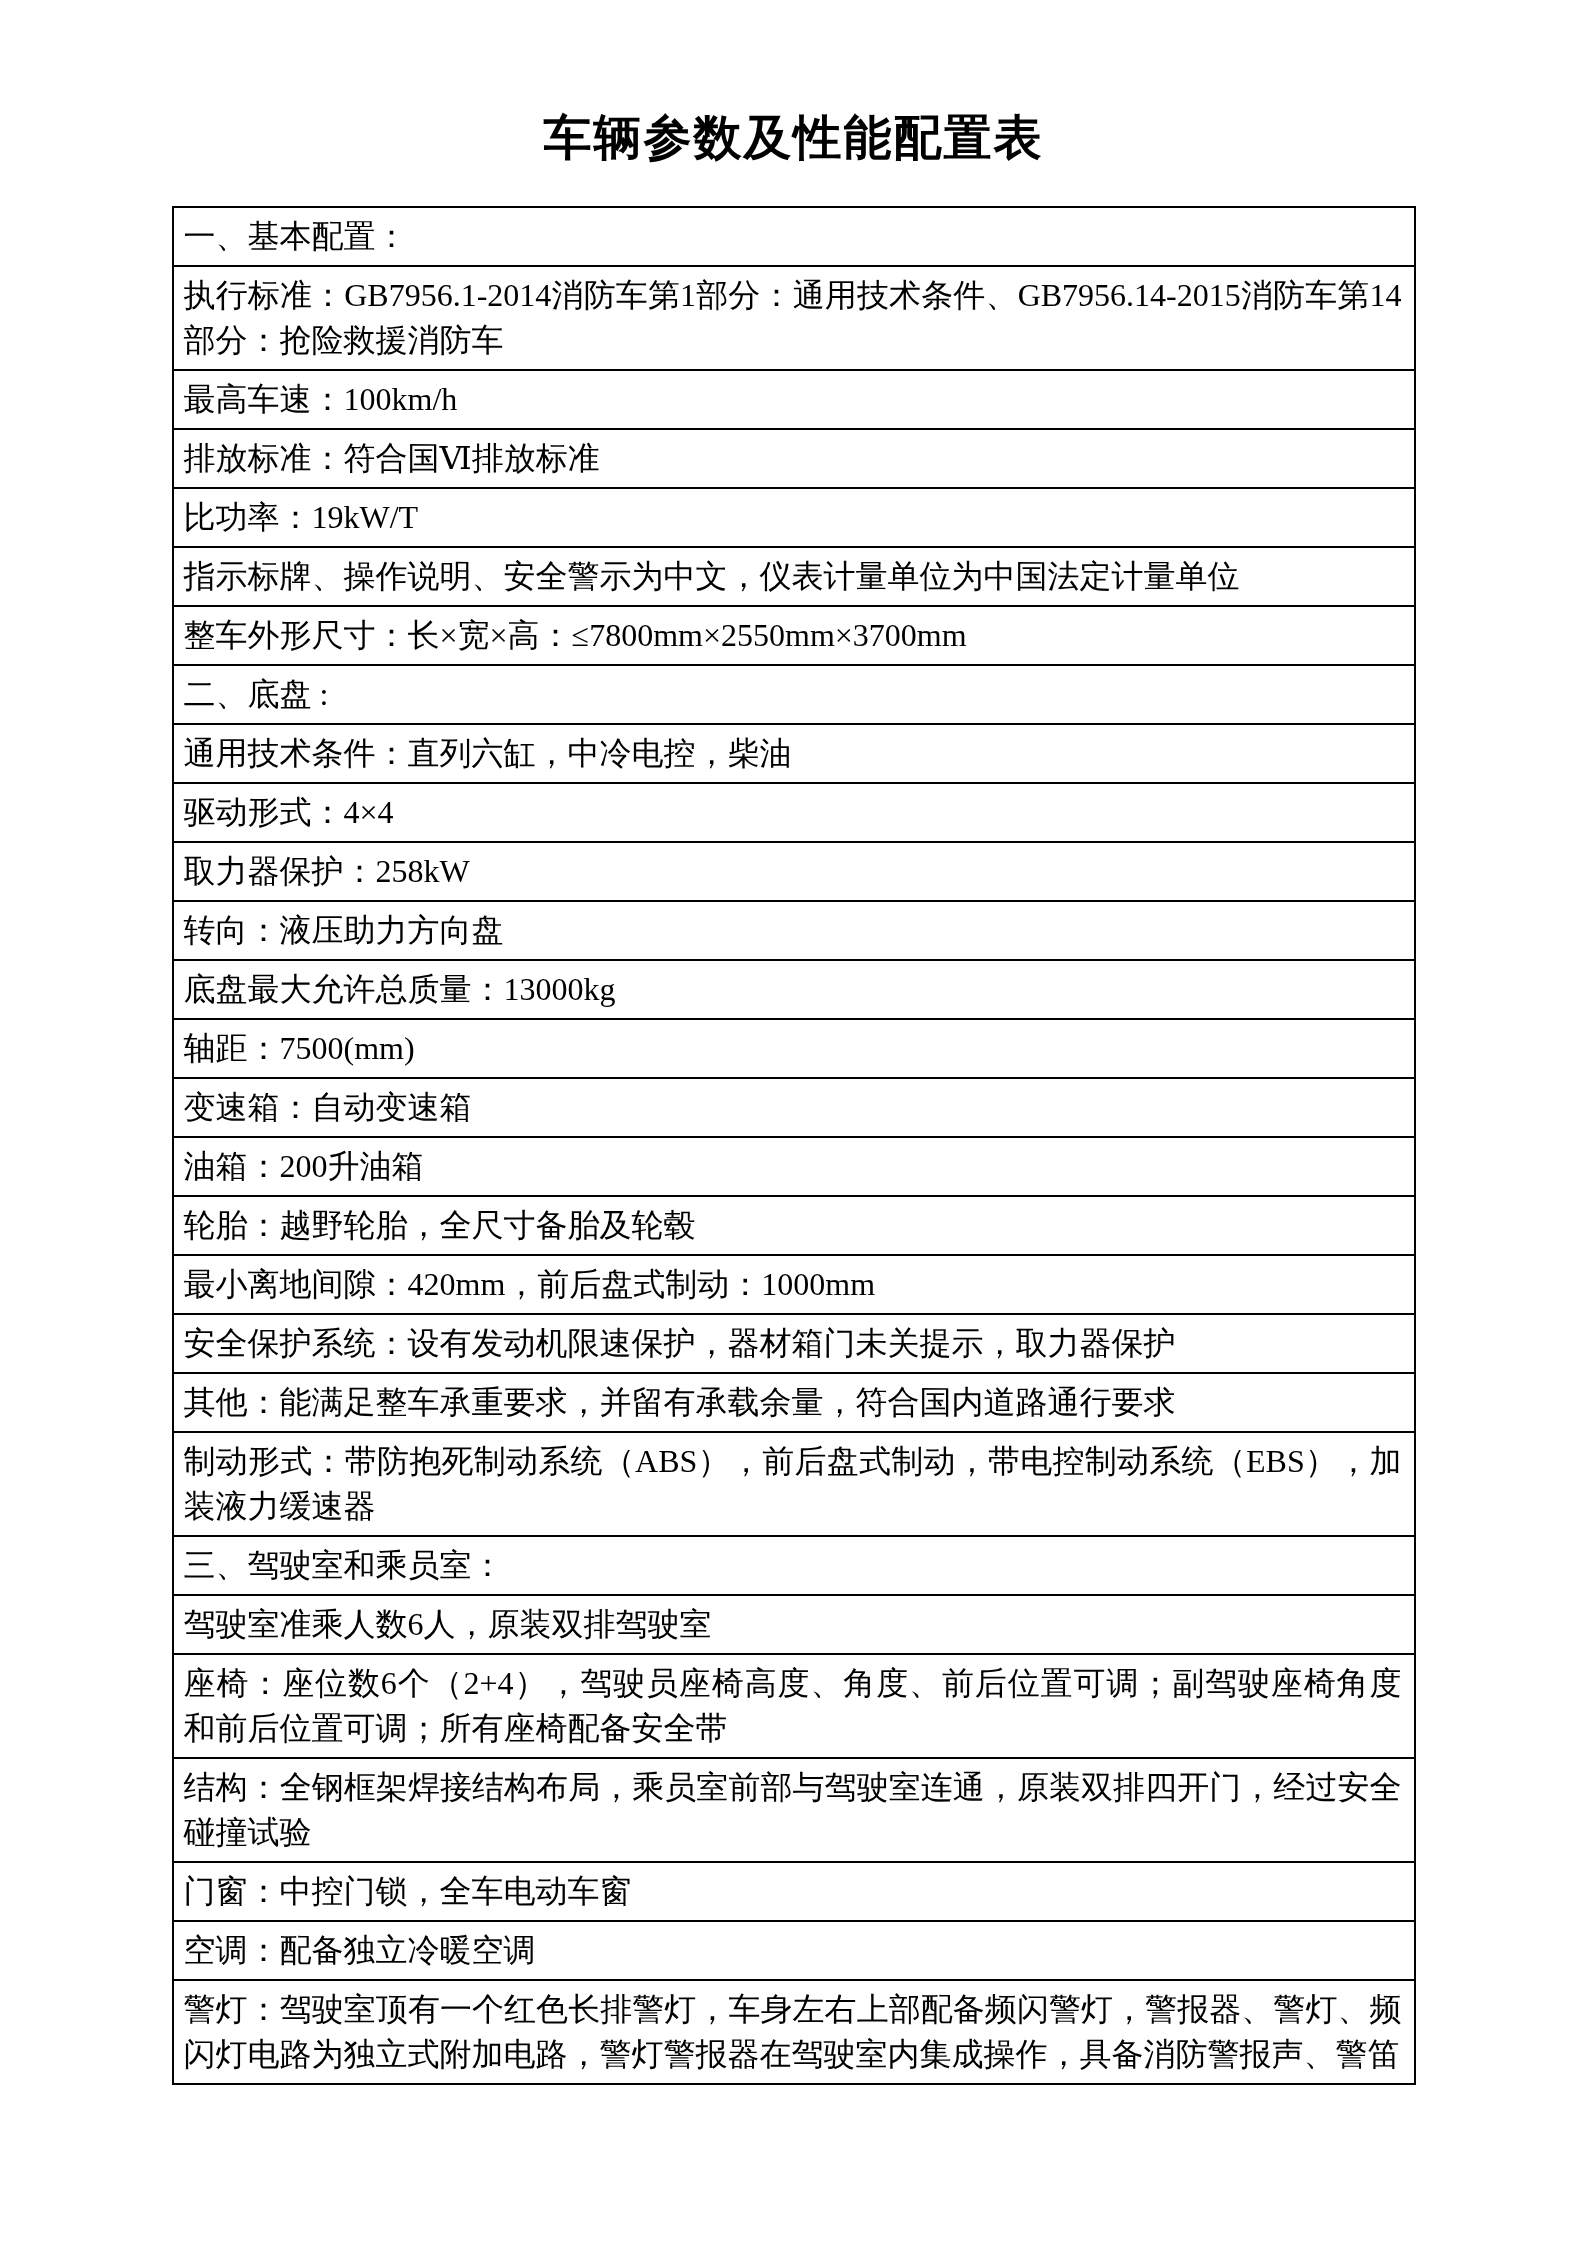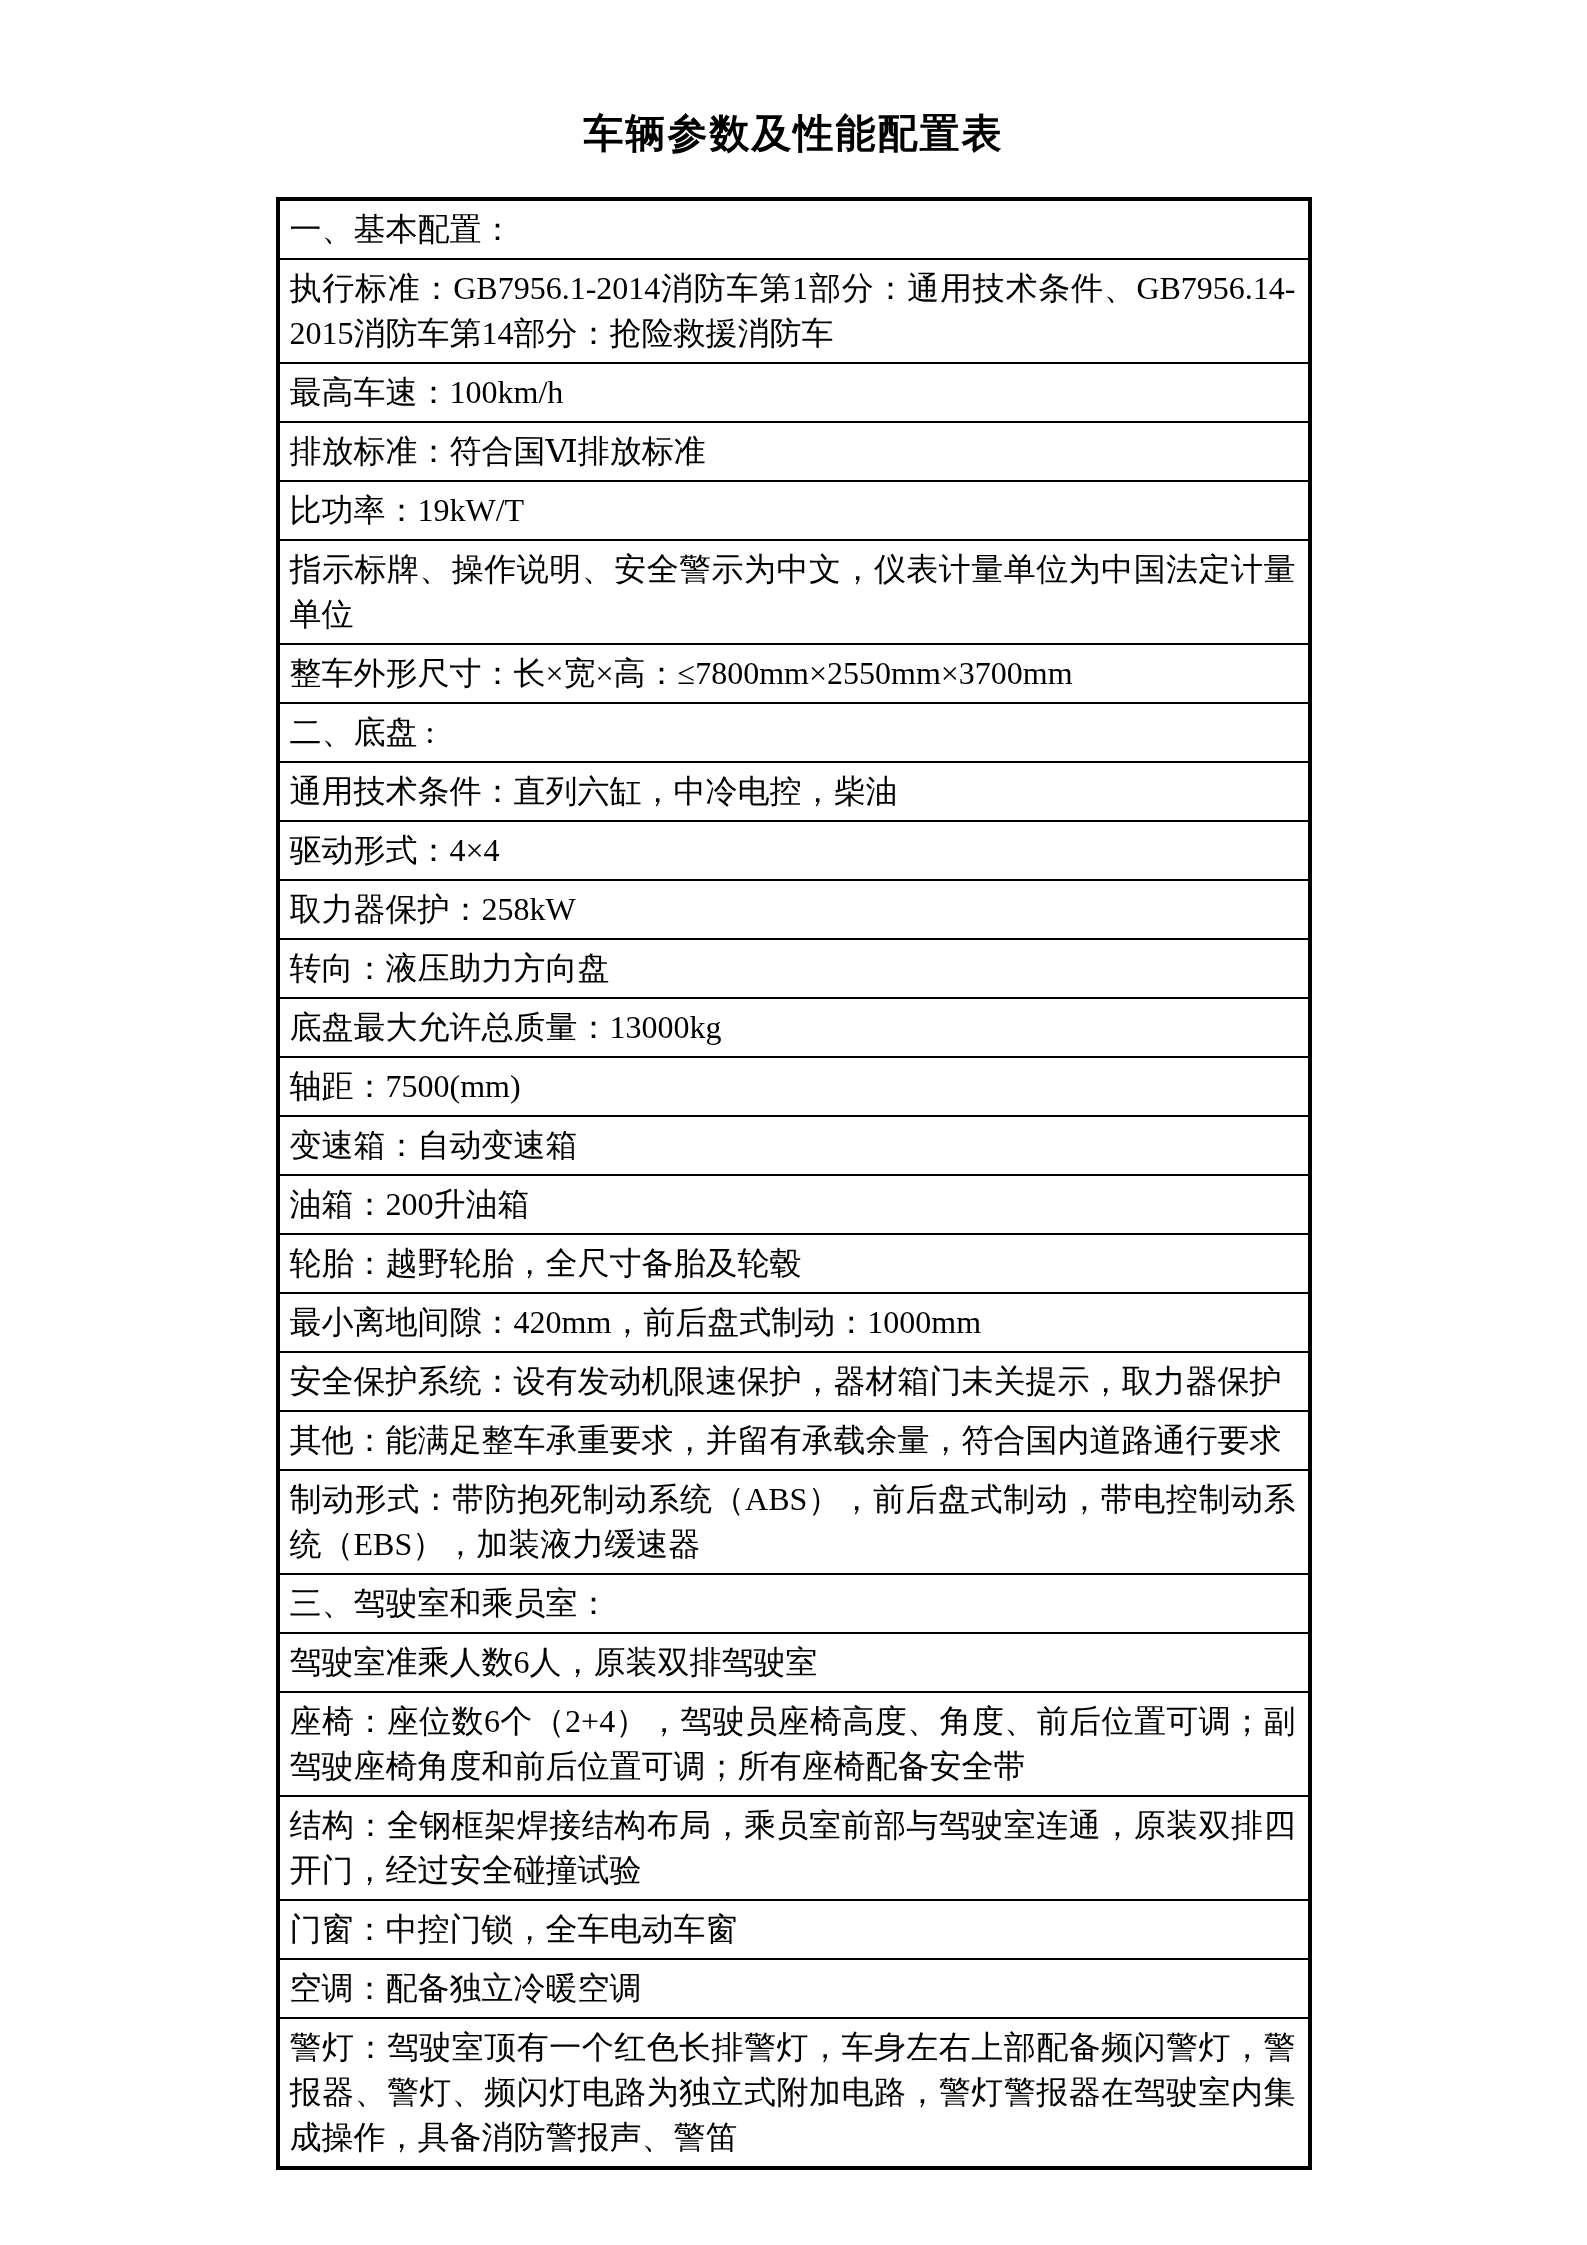--- a/index.html
+++ b/index.html
@@ -11,30 +11,30 @@
   body {
     width: 1587px;
     height: 2245px;
     font-family: "Liberation Serif", "DejaVu Serif", serif;
     overflow: hidden;
   }
   .doc-title {
     margin: 0;
     padding-top: 106px;
     text-align: center;
-    font-size: 40px;
+    font-size: 48px;
     font-weight: bold;
     letter-spacing: 2px;
   }
   table.spec-table {
-    width: 1036px;
+    width: 1244px;
     margin: 36px auto 0 auto;
     border-collapse: collapse;
     table-layout: fixed;
-    border: 4px solid #000000;
+    border: 1px solid #000000;
   }
   table.spec-table td {
     border: 2px solid #000;
     font-size: 32px;
     line-height: 45px;
     padding: 6px 12px 6px 10px;
     text-align: justify;
     vertical-align: middle;
     overflow-wrap: break-word;
   }

